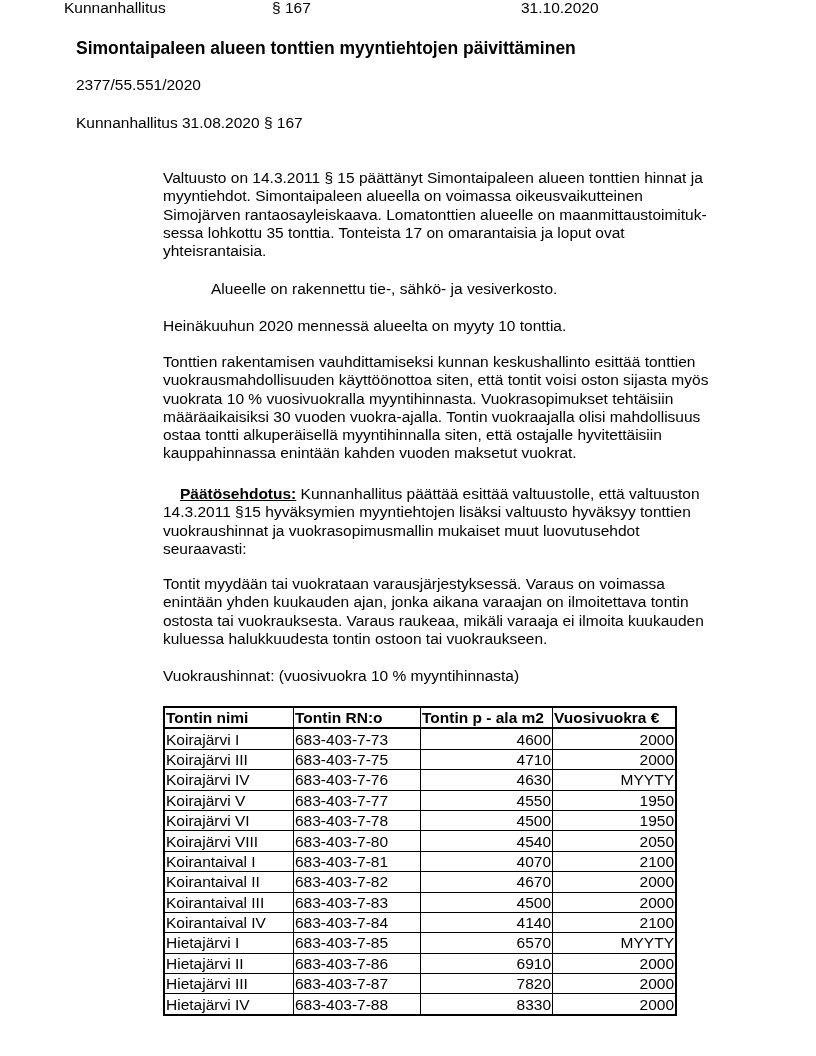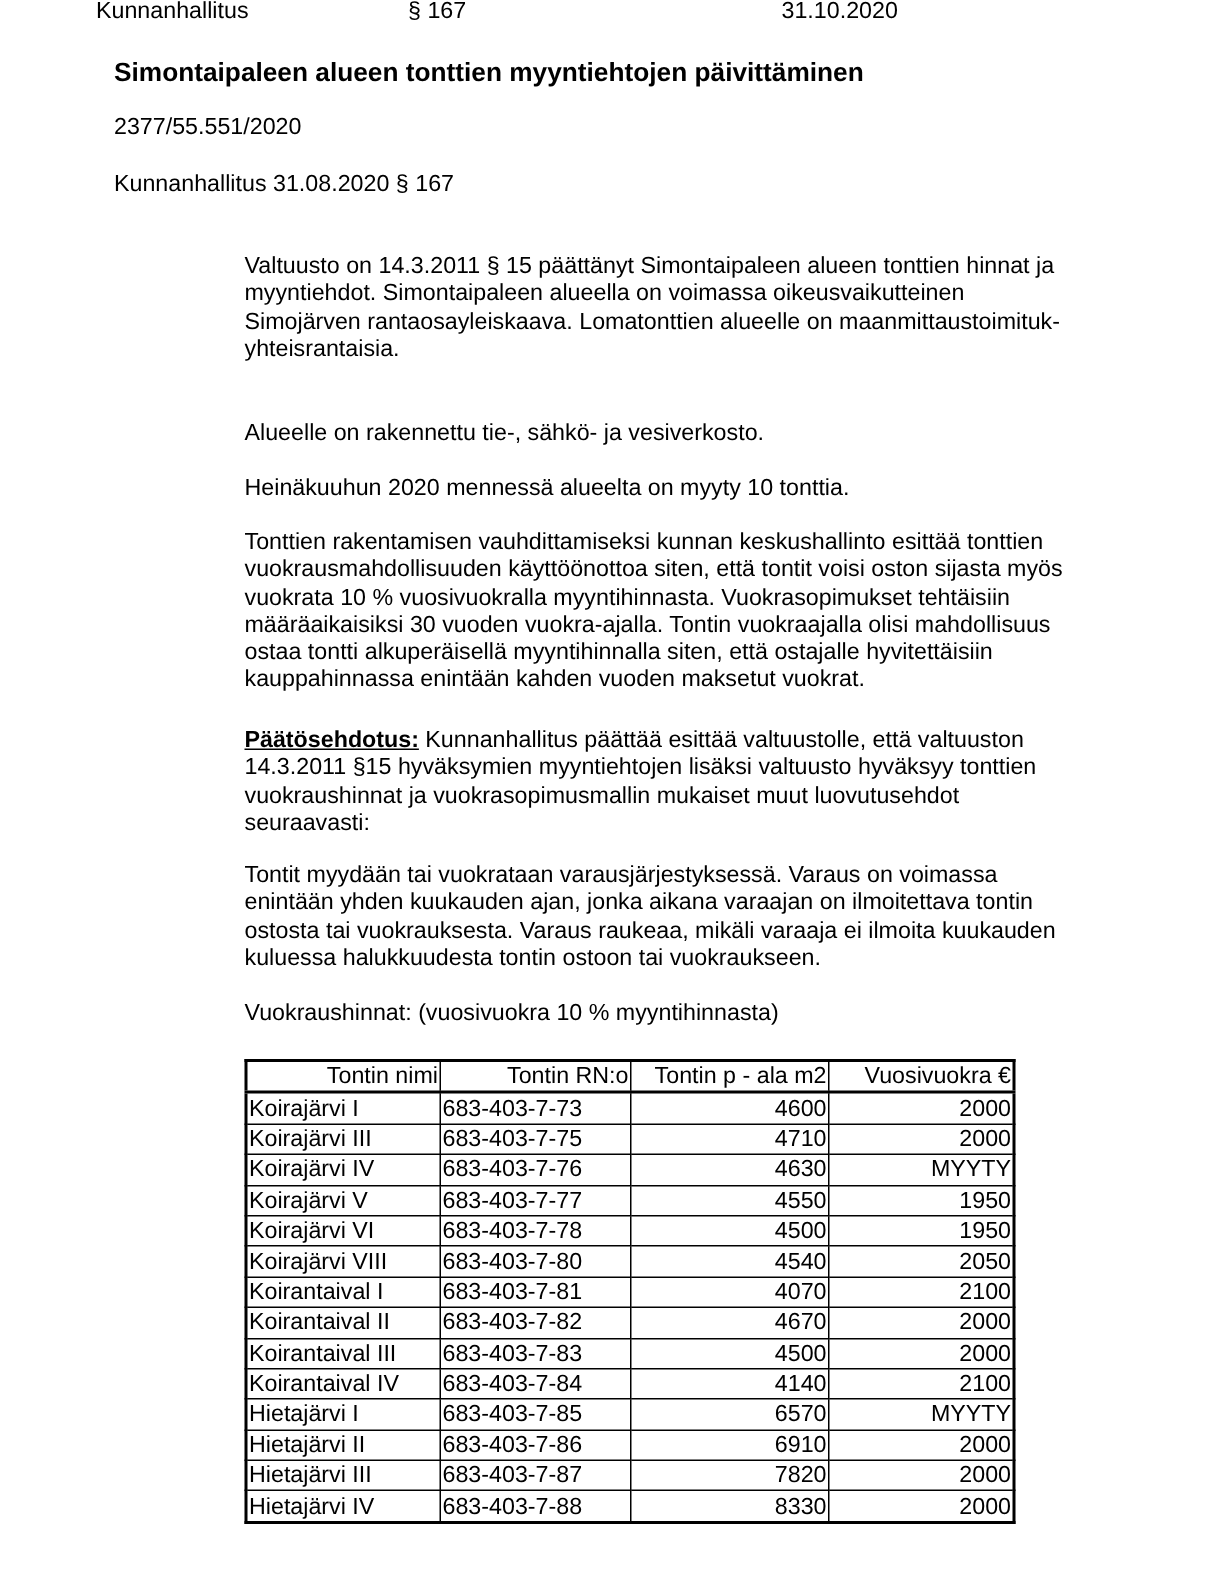--- a/index.html
+++ b/index.html
@@ -14,41 +14,41 @@
   #hdr-date { left: 521px; }
   #title { left: 76px; top: 37px; font-size: 17.5px; font-weight: bold; line-height: 22px; }
   #docnum { left: 76px; top: 76px; font-size: 15.5px; line-height: 18px; }
   #meeting { left: 76px; top: 114px; font-size: 15.5px; line-height: 18px; }
   .para {
     position: absolute; left: 163px; width: 580px;
     font-size: 15.5px; line-height: 18.3px; margin: 0;
   }
   .para .line { display: block; white-space: nowrap; }
   #p1 { top: 169px; }
-  #p2 { top: 280px; }
+  #p2 { top: 280px; margin-left: 48px; }
   #p3 { top: 317px; }
   #p4 { top: 353px; }
   #p5 { top: 485px; }
   #p6 { top: 575px; }
   #p7 { top: 667px; }
-  .bold-u { font-weight: bold; text-decoration: underline; }
+  .bold-u { font-weight: bold; text-decoration: underline; margin-left: 17px; }
   table#rent-table {
     position: absolute; left: 163px; top: 706px;
     border-collapse: collapse;
     font-size: 15.5px;
     border: 2px solid #000;
   }
   #rent-table th, #rent-table td {
     border: 1px solid #000;
     padding: 0 1px;
     height: 19.4px;
     line-height: 19px;
     white-space: nowrap;
   }
-  #rent-table th { font-weight: normal; text-align: right; }
+  #rent-table th { font-weight: bold; text-align: left; }
   #rent-table thead tr { border-bottom: 2px solid #000; }
   #rent-table .c1 { width: 126px; }
   #rent-table .c2 { width: 124px; }
   #rent-table .c3 { width: 129px; }
   #rent-table .c4 { width: 120px; }
   #rent-table td.num { text-align: right; }
 </style>
 </head>
 <body>
 
@@ -57,20 +57,21 @@
 <div class="abs hdr" id="hdr-date">31.10.2020</div>
 
 <div class="abs" id="title">Simontaipaleen alueen tonttien myyntiehtojen päivittäminen</div>
 <div class="abs" id="docnum">2377/55.551/2020</div>
 <div class="abs" id="meeting">Kunnanhallitus 31.08.2020 § 167</div>
 
 <p class="para" id="p1">
     <span class="line">Valtuusto on 14.3.2011 § 15 päättänyt Simontaipaleen alueen tonttien hinnat ja</span>
     <span class="line">myyntiehdot.  Simontaipaleen alueella on voimassa oikeusvaikutteinen</span>
     <span class="line">Simojärven rantaosayleiskaava. Lomatonttien alueelle on maanmittaustoimituk-</span>
+    <span class="line">sessa lohkottu 35 tonttia. Tonteista 17 on omarantaisia ja loput ovat</span>
     <span class="line">yhteisrantaisia.</span>
   </p>
 <p class="para" id="p2">
     <span class="line">Alueelle on rakennettu tie-, sähkö- ja vesiverkosto.</span>
   </p>
 <p class="para" id="p3">
     <span class="line">Heinäkuuhun 2020 mennessä alueelta on myyty 10 tonttia.</span>
   </p>
 <p class="para" id="p4">
     <span class="line">Tonttien rakentamisen vauhdittamiseksi kunnan keskushallinto esittää tonttien</span>

